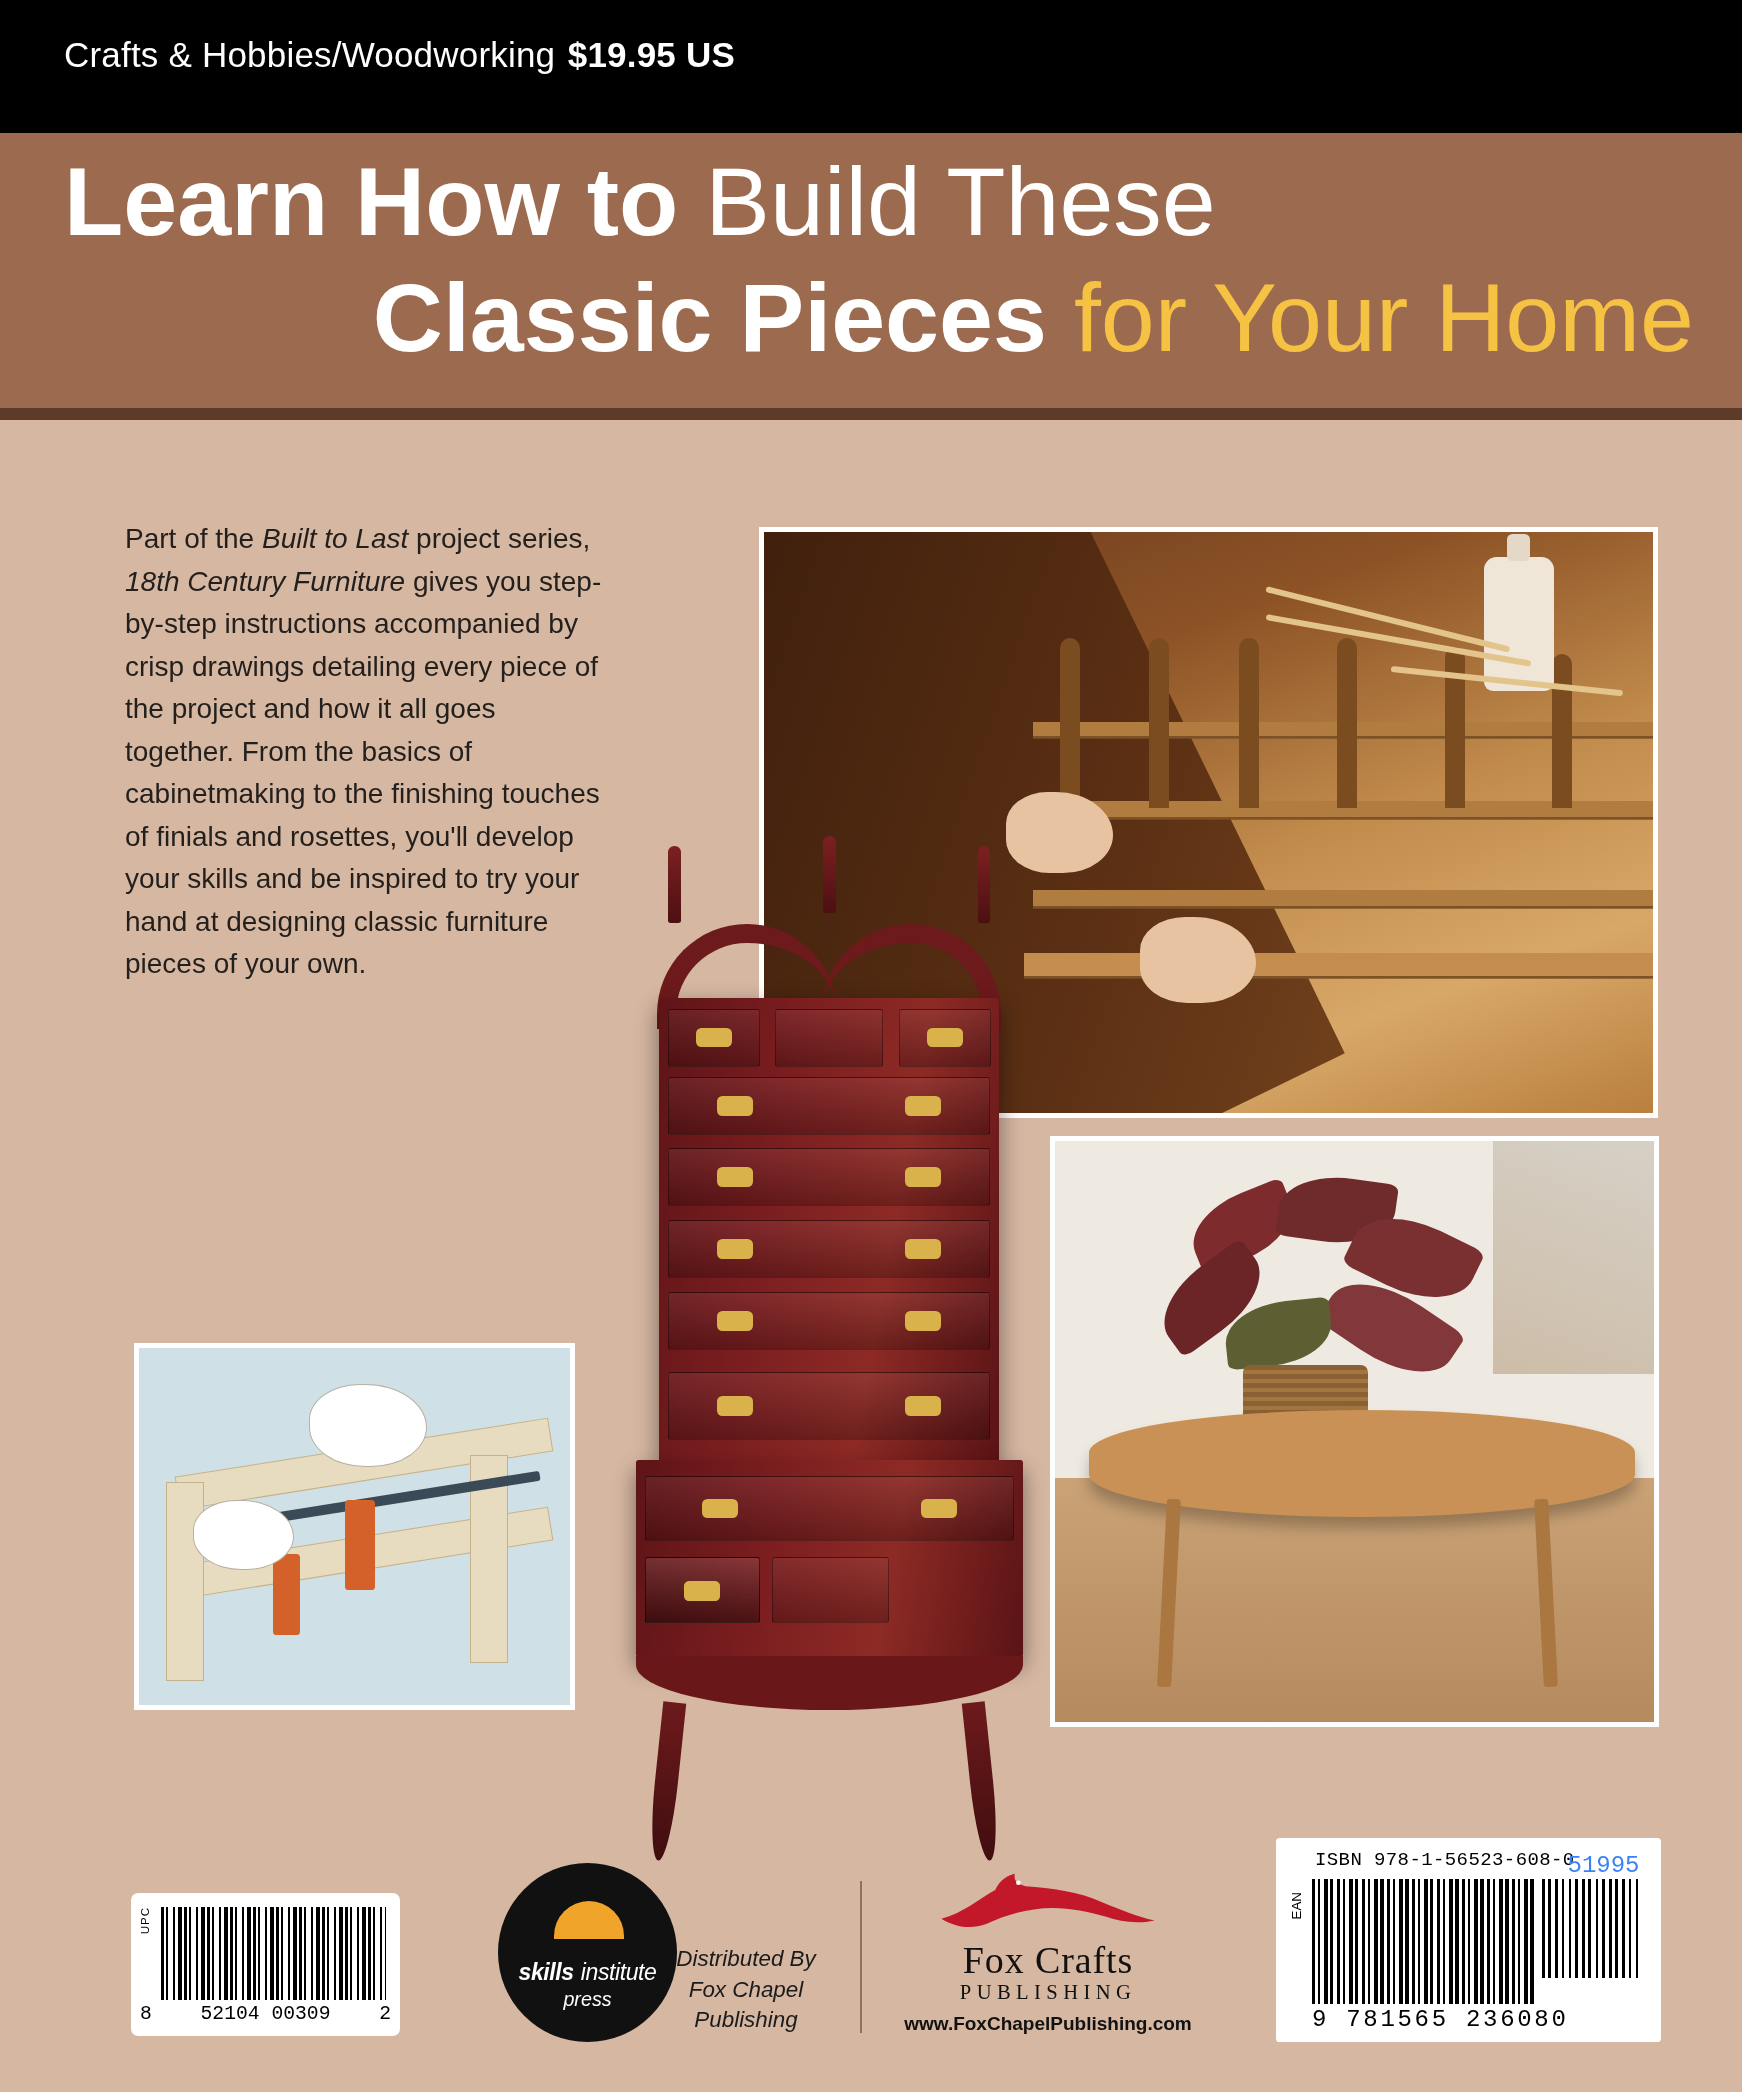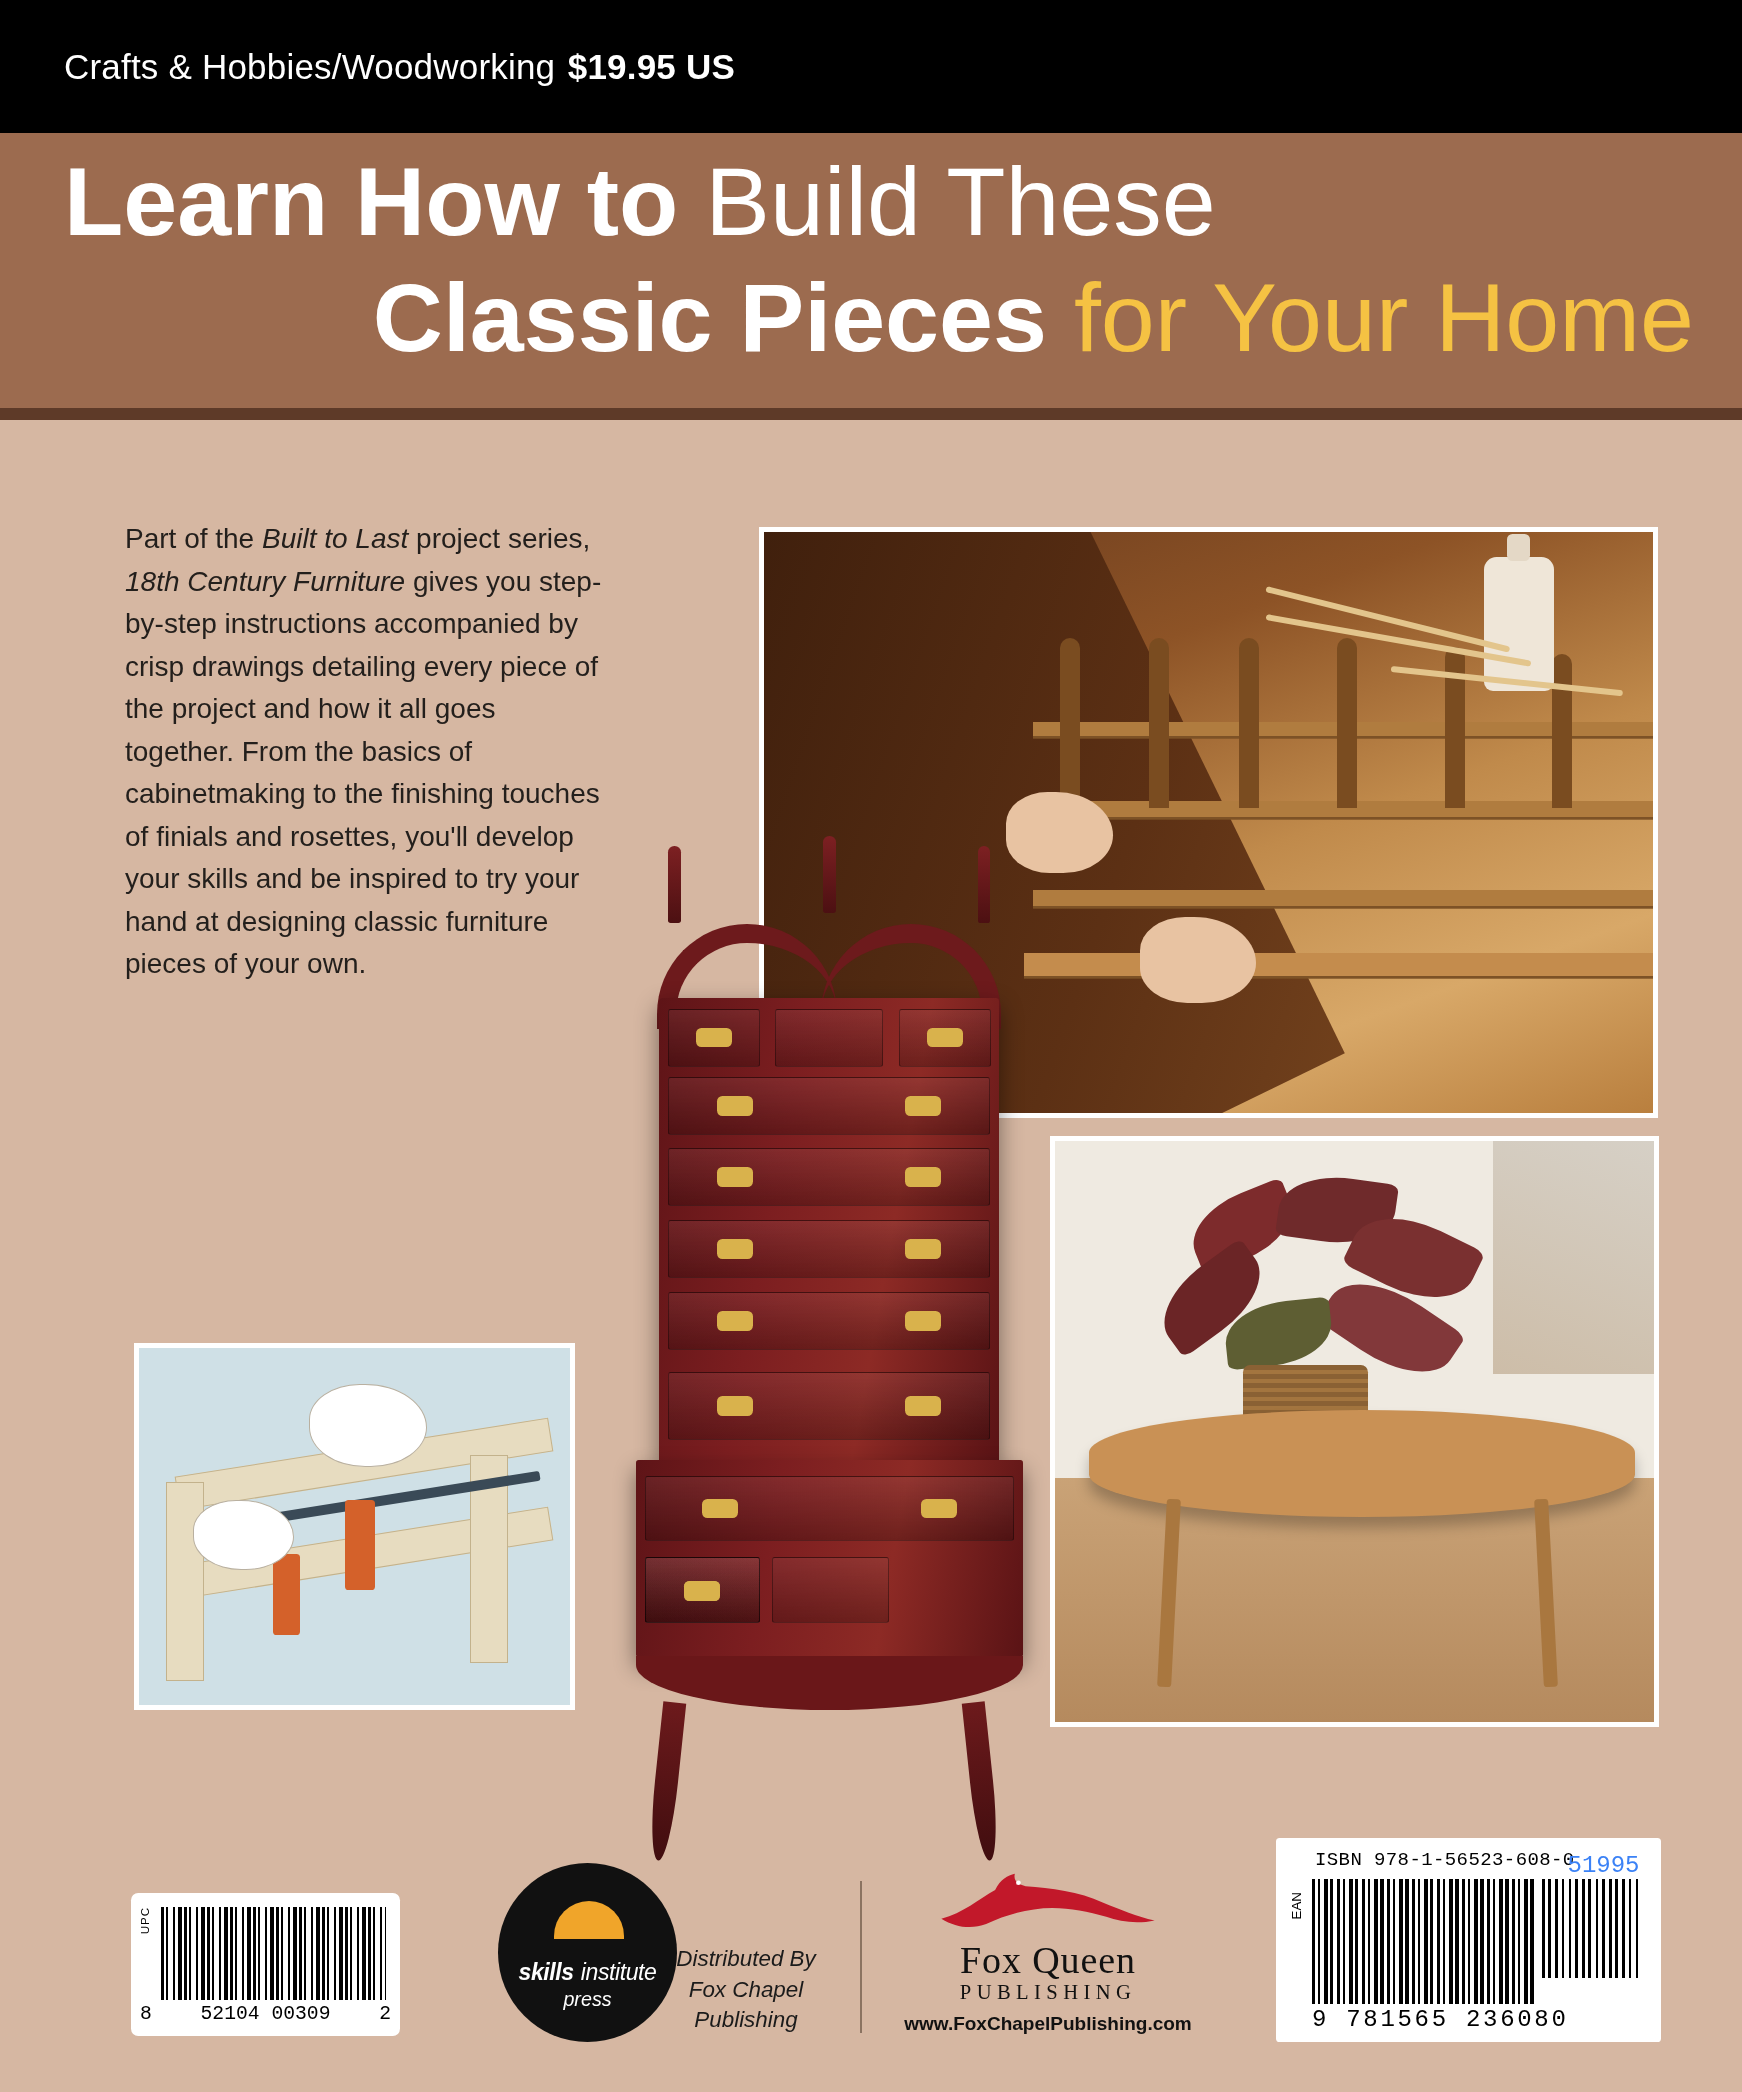--- a/index.html
+++ b/index.html
@@ -22,21 +22,21 @@
   .topbar {
     position: absolute;
     left: 0; top: 0;
     width: 1743px;
     height: 133px;
     background: #000000;
   }
   .topbar-text {
     position: absolute;
     left: 64px;
-    top: 47px;
+    top: 35px;
     color: #ffffff;
     font-size: 35px;
     letter-spacing: 0.2px;
     white-space: nowrap;
   }
   .topbar-text .price {
     font-weight: bold;
     margin-left: 12.5px;
   }
 
@@ -680,21 +680,21 @@
     <div class="divider-v"></div>
 
     <div class="fox">
       <svg class="fox-mark" viewBox="0 0 250 68">
         <path d="M6 52 C 30 46, 48 30, 66 20 C 72 8, 80 4, 88 2 C 86 10, 92 14, 100 16
                  C 128 18, 160 22, 186 34 C 206 42, 224 50, 244 54
                  C 226 58, 206 56, 190 50 C 170 44, 150 40, 130 40
                  C 104 40, 78 48, 56 58 C 40 64, 22 62, 6 52 Z" fill="#c2182a"></path>
         <circle cx="92" cy="12" r="2.6" fill="#ffffff"></circle>
       </svg>
-      <div class="fox-name">Fox Queen</div>
+      <div class="fox-name">Fox Crafts</div>
       <div class="fox-sub">PUBLISHING</div>
       <div class="fox-url">www.FoxChapelPublishing.com</div>
     </div>
 
     <div class="isbn">
       <div class="isbn-text">ISBN 978-1-56523-608-0</div>
       <div class="ean-label">EAN</div>
       <div class="isbn-bars"></div>
       <div class="isbn-5">51995</div>
       <div class="isbn-bars2"></div>

